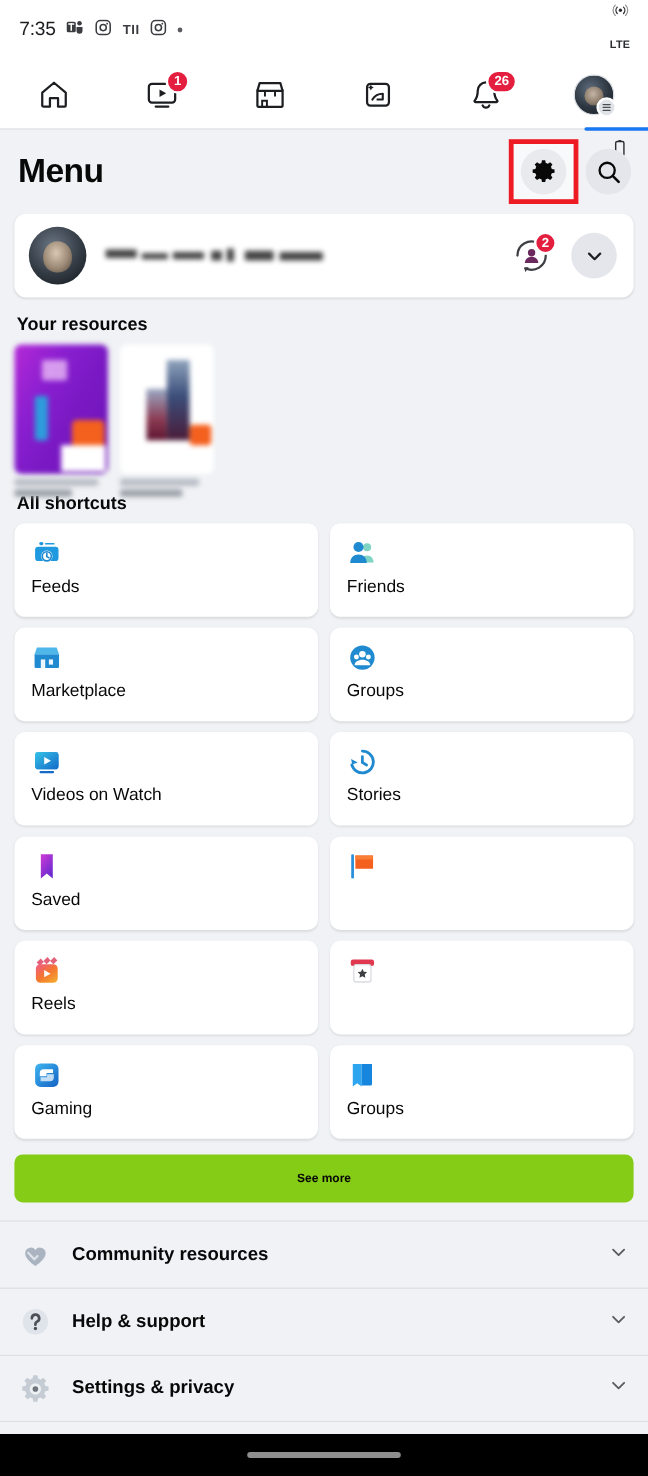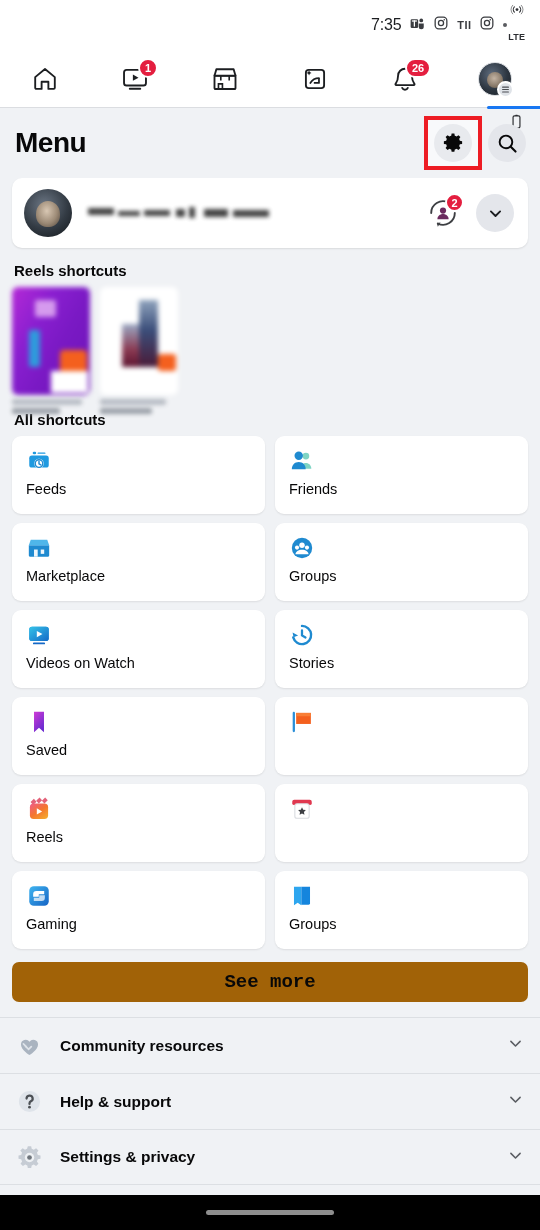--- a/index.html
+++ b/index.html
@@ -20,21 +20,21 @@
     display: flex;
     flex-direction: column;
   }
 
   
   .status-bar {
     height: 50px;
     background: #ffffff;
     display: flex;
     align-items: center;
-    justify-content: flex-end;
+    justify-content: space-between;
     padding: 0 14px 0 16px;
     flex: 0 0 auto;
   }
   .status-left { display: flex; align-items: center; gap: 9px; }
   .status-time {
     font-size: 16px;
     color: #1c1e21;
     font-weight: 400;
     letter-spacing: -0.2px;
   }
@@ -352,30 +352,30 @@
     margin-top: 7px;
     font-size: 14.5px;
     color: #080809;
     font-weight: 400;
   }
 
   
   .see-more {
     margin: 13px 12px 0 12px;
     height: 40px;
-    background: #a16207;
+    background: #84cc16;
     border-radius: 7px;
     display: flex; align-items: center; justify-content: center;
-    font-size: 19px;
+    font-size: 10px;
     font-weight: 600;
     color: #080809;
     cursor: pointer;
     border: none;
     width: calc(100% - 24px);
-    font-family: Liberation Mono, monospace;
+    font-family: Liberation Sans, sans-serif;
   }
 
   
   .acc-wrap { margin-top: 15px; }
   .acc-row {
     height: 56px;
     display: flex;
     align-items: center;
     padding: 0 16px 0 14px;
     border-top: 1px solid #dcdfe3;
@@ -604,21 +604,21 @@
         </svg>
         <span class="pc-switch-badge">2</span>
       </div>
       <div class="pc-chevron">
         <svg width="17" height="17" viewBox="0 0 24 24">
           <path d="M5.5 9l6.5 6.5L18.5 9" fill="none" stroke="#1c1e21" stroke-width="2.6" stroke-linecap="round" stroke-linejoin="round"></path>
         </svg>
       </div>
     </div>
 
-    <div class="sec-head">Reels shortcuts</div>
+    <div class="sec-head">Your resources</div>
     <div class="shortcuts-row">
 
       <div>
         <div class="sc-thumb sc1">
           <span class="blob-o"></span>
             <span class="blob-w"></span>
         </div>
         <div class="sc-caption">
           <div class="sc-cap-line" style="width:70px;"></div>
           <div class="sc-cap-line" style="width:48px;background:#9aa0a8;"></div>

